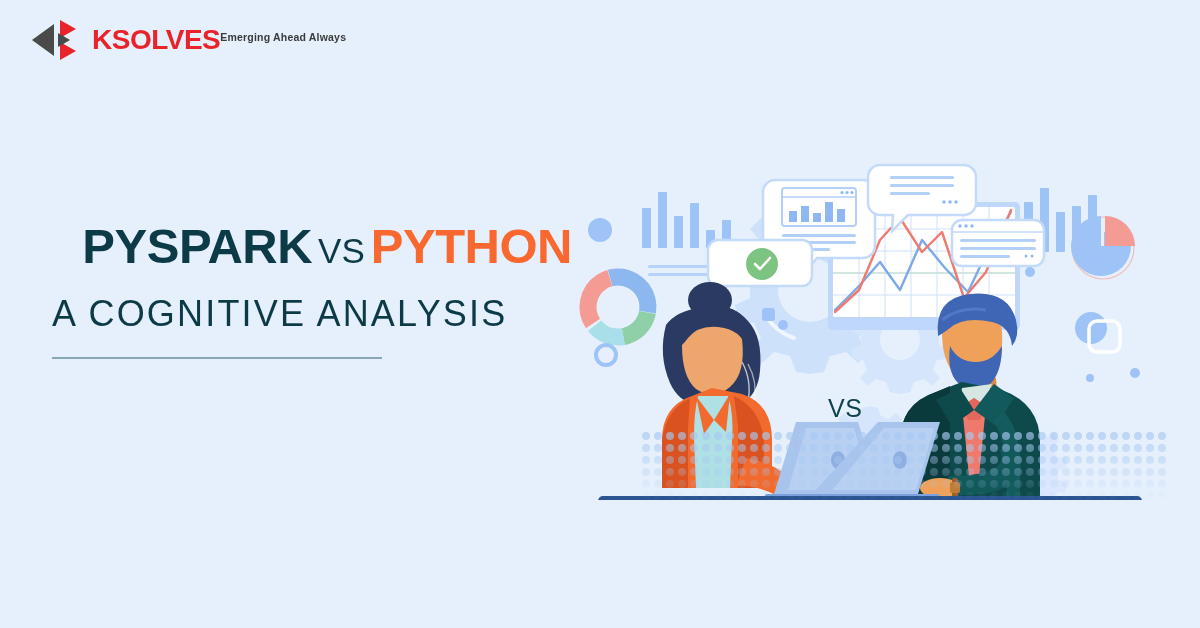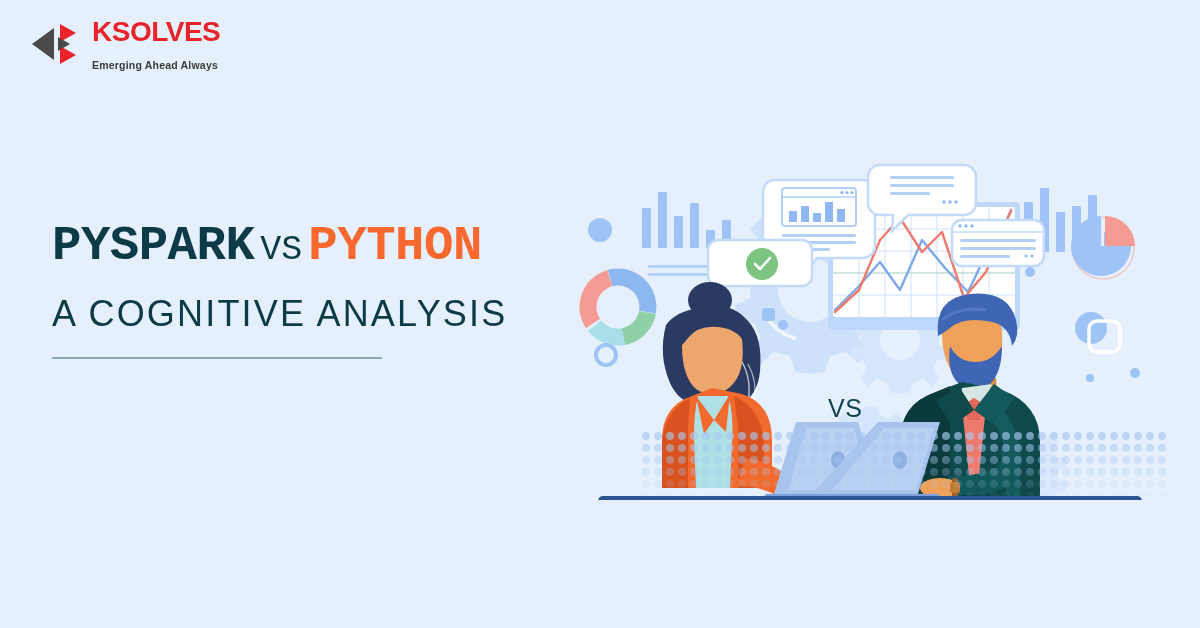--- a/index.html
+++ b/index.html
@@ -31,55 +31,56 @@
     gap: 10px;
   }
   .logo-mark {
     width: 52px;
     height: 44px;
     position: relative;
     flex: 0 0 auto;
   }
   .logo-text-wrap {
     display: flex;
-    flex-direction: column;
+    flex-direction: row;
     align-items: flex-start;
     line-height: 1;
   }
   .logo-word {
     font-family: "Liberation Sans", sans-serif;
     font-weight: bold;
     font-size: 28px;
     letter-spacing: -0.5px;
     color: #e8232a;
   }
   .logo-tag {
     font-family: "Liberation Sans", sans-serif;
     font-weight: bold;
     font-size: 10.5px;
     color: #3a3a3a;
-    margin-top: 14px;
+    margin-top: 6px;
     letter-spacing: 0.2px;
   }
 
   
   .headline-block {
     position: absolute;
     left: 52px;
     top: 222px;
     width: 520px;
   }
   .headline {
-    font-family: Liberation Mono, monospace;
+    font-family: Liberation Sans, sans-serif;
     font-size: 49px;
     font-weight: bold;
     letter-spacing: -0.5px;
     line-height: 1;
     color: #0d3a47;
     white-space: nowrap;
+    text-align: right;
   }
   .headline .w-pyspark { color: #0d3a47; }
   .headline .w-vs {
     color: #0d3a47;
     font-weight: normal;
     font-size: 35px;
     letter-spacing: 0px;
     padding: 0 6px;
   }
   .headline .w-python { color: #f9682f; }

